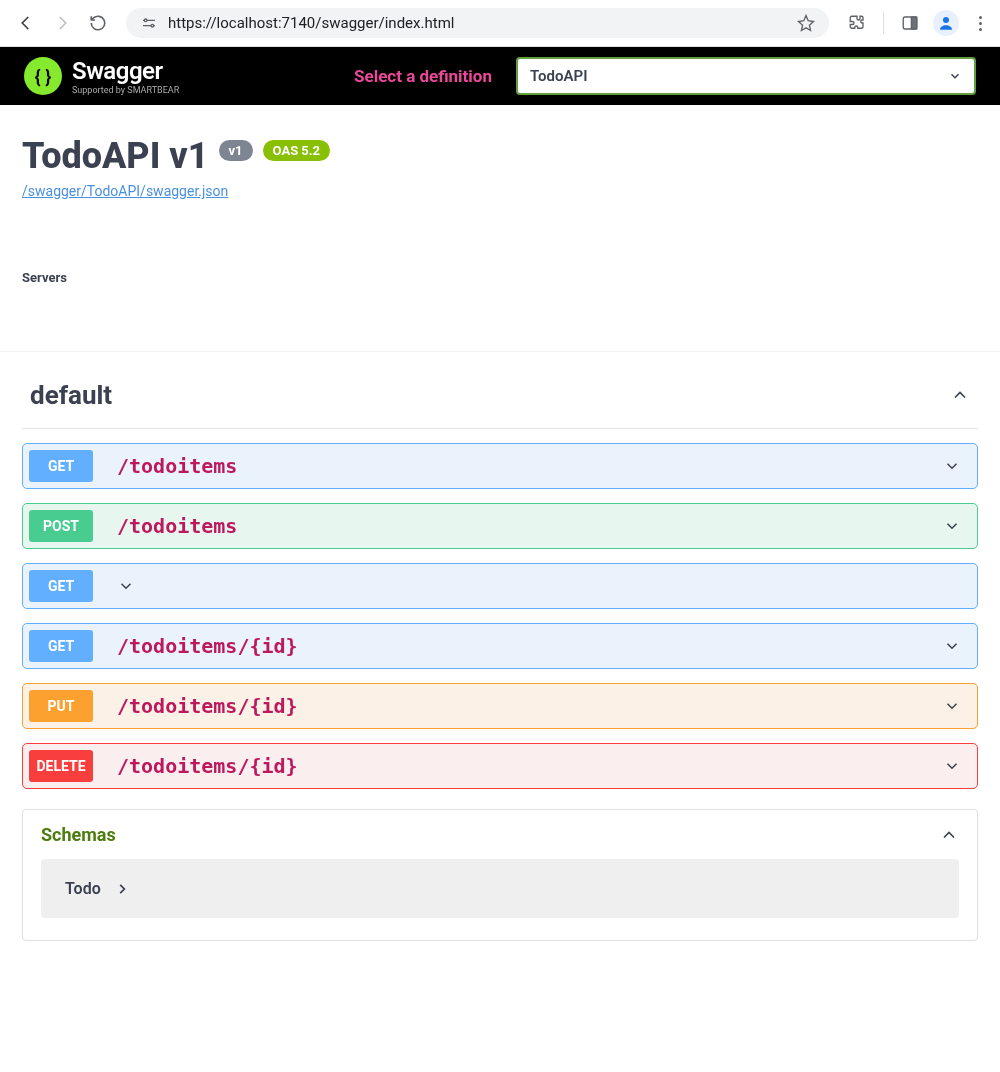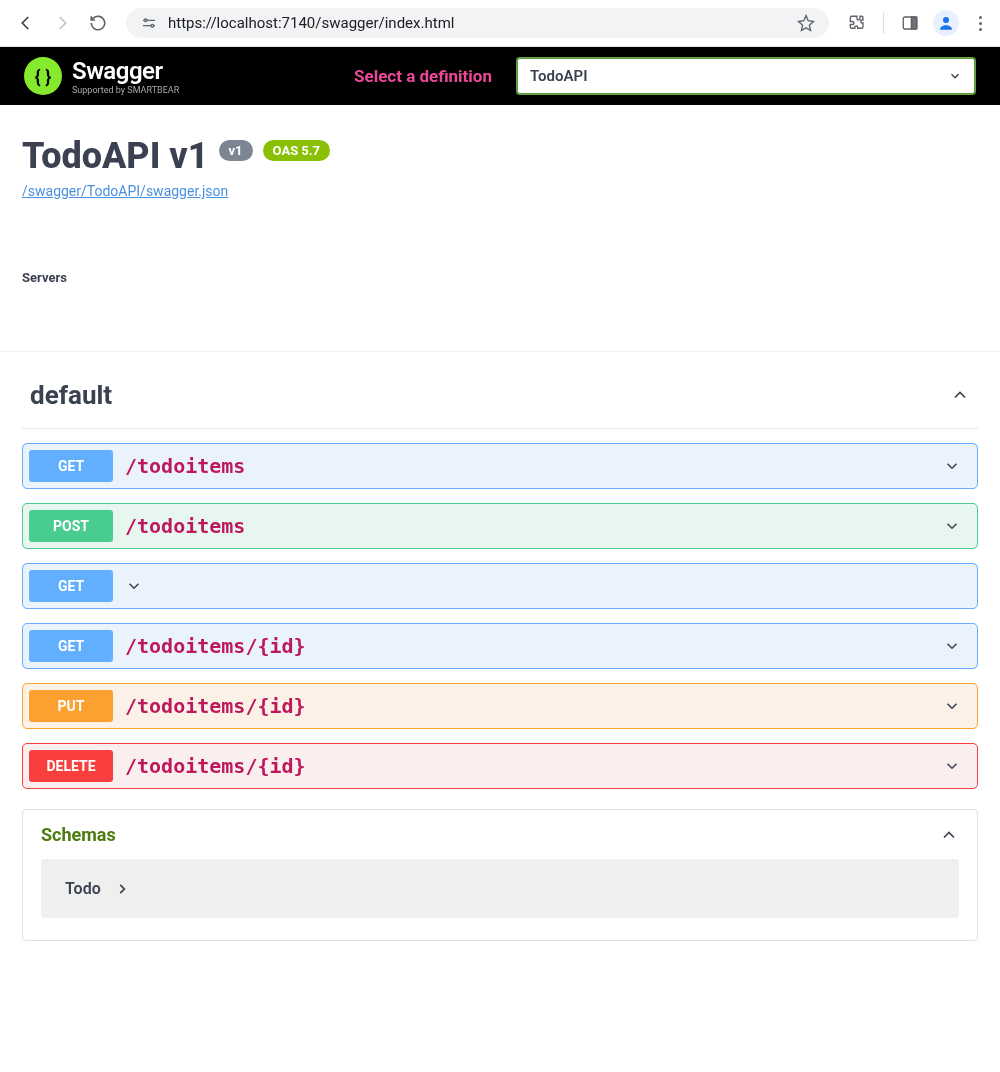--- a/index.html
+++ b/index.html
@@ -43,21 +43,21 @@
     .tag-section { padding: 0 22px; margin-top: 40px; border-top: 1px solid rgba(0,0,0,0.05); padding-top: 18px; }
     .tag-header { display: flex; align-items: center; justify-content: space-between; padding: 10px 8px 18px; cursor: pointer; border-bottom: 1px solid rgba(0,0,0,0.1); margin-bottom: 14px; }
     .tag-name { font-size: 26px; font-weight: 700; color: #3b4151; }
     
     
     .op { display: flex; align-items: center; border-radius: 5px; padding: 6px; margin-bottom: 14px; cursor: pointer; border: 1px solid; }
     .op-get { background: #eaf2fb; border-color: #61affe; }
     .op-post { background: #e8f6f0; border-color: #49cc90; }
     .op-put { background: #fbf1e6; border-color: #fca130; }
     .op-delete { background: #fbeeee; border-color: #f93e3e; }
-    .method { color: #fff; font-weight: 700; font-size: 14px; padding: 8px 0; width: 84px; text-align: center; border-radius: 3px; margin-right: 12px; }
+    .method { color: #fff; font-weight: 700; font-size: 14px; padding: 8px 0; width: 64px; text-align: center; border-radius: 3px; margin-right: 24px; }
     .m-get { background: #61affe; }
     .m-post { background: #49cc90; }
     .m-put { background: #fca130; }
     .m-delete { background: #f93e3e; }
     .path { font-family: ui-monospace, Menlo, Consolas, monospace; font-size: 20px; font-weight: 600; color: #be185d; flex: 1; }
     .chev { margin-right: 10px; color: #3b4151; }
     
     
     .schemas-box { margin: 20px 22px 30px; border: 1px solid rgba(0,0,0,0.12); border-radius: 4px;}
     .schemas-header { display:flex; align-items:center; justify-content:space-between; padding: 14px 18px; font-size: 18px; font-weight: 700; color: #4d7c0f; cursor:pointer;}
@@ -147,21 +147,21 @@
       </svg>
   </div>
 </div>
 
 <div class="content">
   <div class="api-title-row">
     <h1 class="api-title">
       <span>TodoAPI</span> <span>v1</span>
     </h1>
     <span class="version-badge">v1</span>
-    <span class="oas-badge">OAS 5.7</span>
+    <span class="oas-badge">OAS 5.2</span>
   </div>
   <a href="#" class="spec-link">/swagger/TodoAPI/swagger.json</a>
 
   <div class="servers-section">
     <div class="servers-label">Servers</div>
   </div>
 </div>
 
 <div class="tag-section">
   <div class="tag-header">

